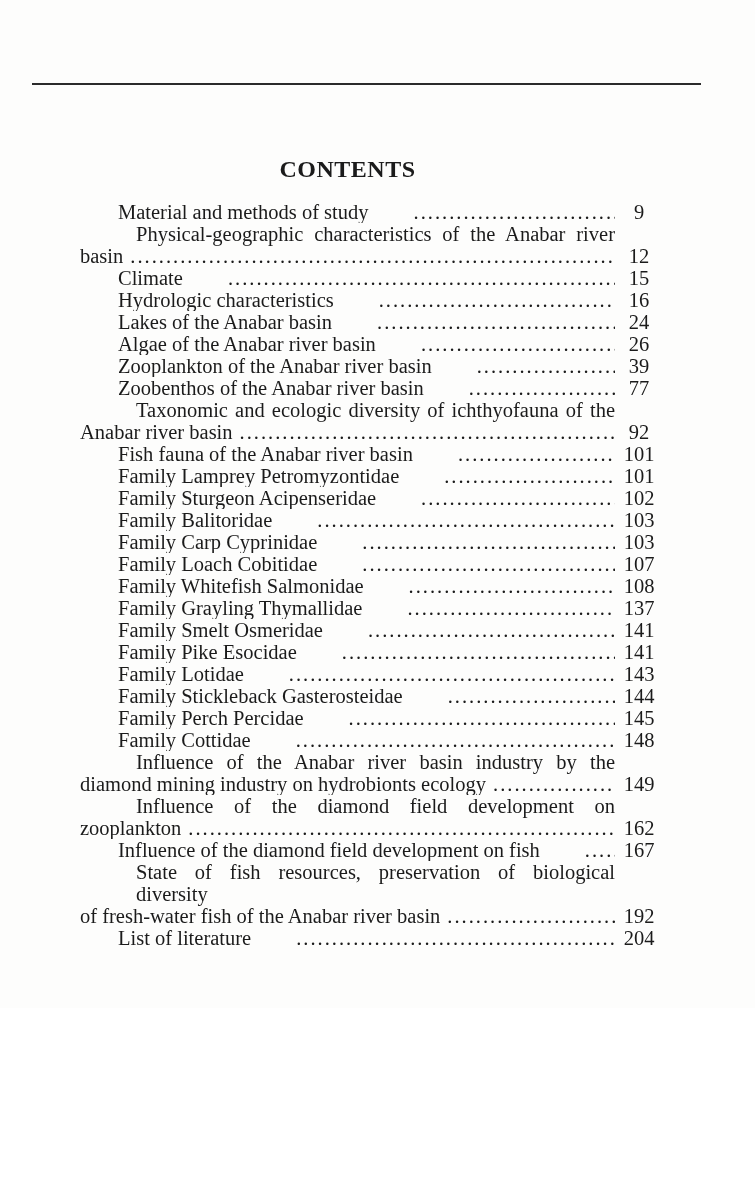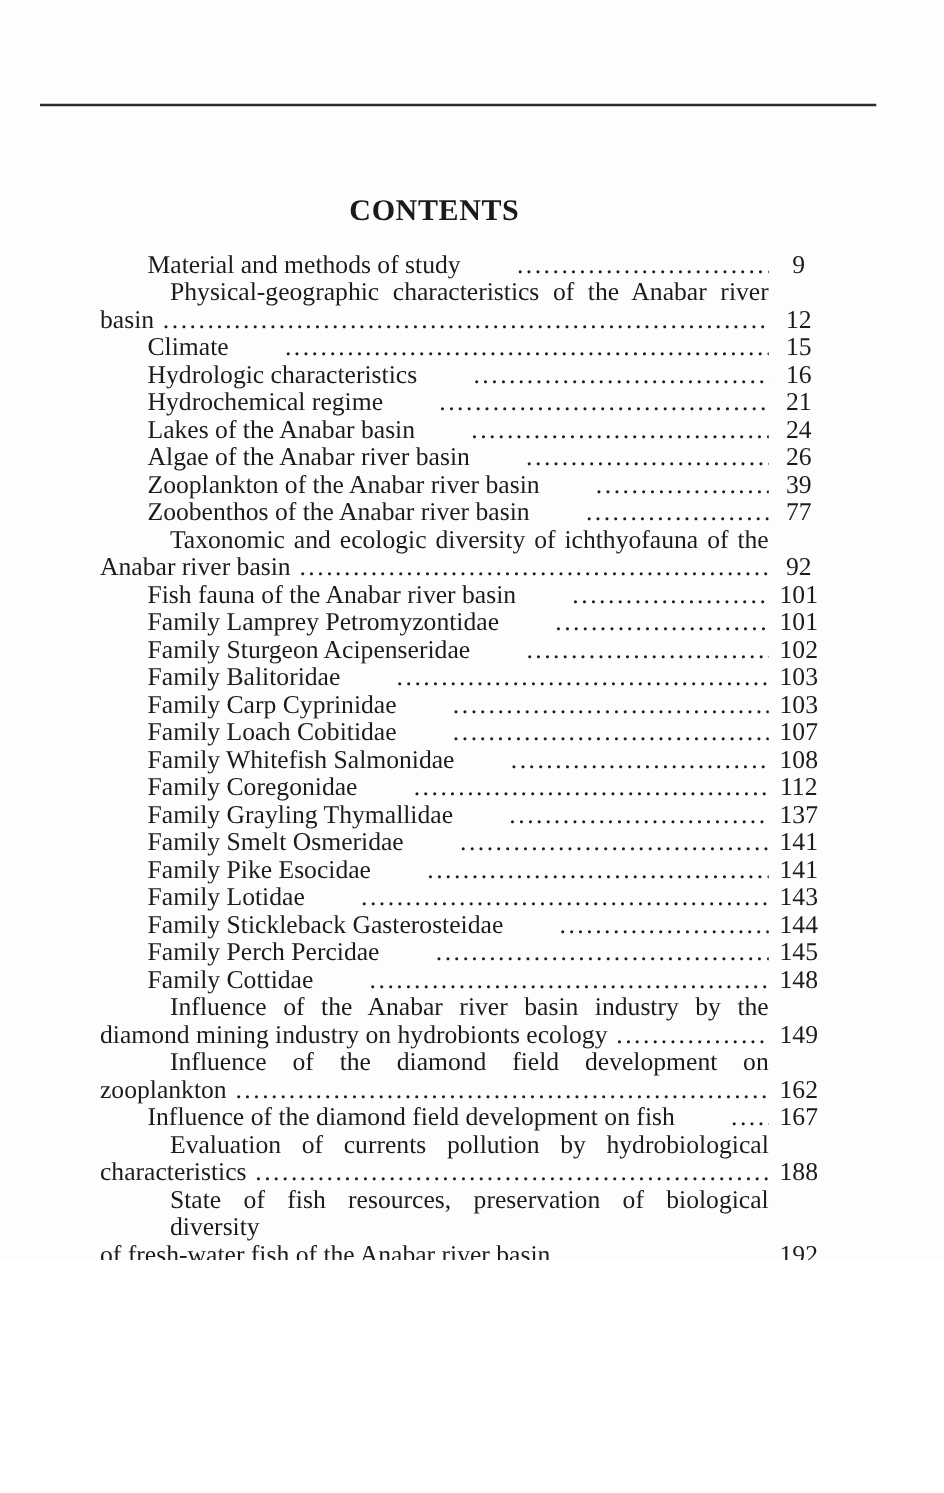--- a/index.html
+++ b/index.html
@@ -114,26 +114,20 @@
     <div class="page-num">15</div>
   </div>
 
   <div class="toc-entry">
     <div class="entry-label">
       <span class="line1">Hydrologic characteristics</span><span class="dots" aria-hidden="true"></span>
     </div>
     <div class="page-num">16</div>
   </div>
 
-  <div class="toc-entry">
-    <div class="entry-label">
-      <span class="line1">Hydrochemical regime</span><span class="dots" aria-hidden="true"></span>
-    </div>
-    <div class="page-num">21</div>
-  </div>
 
   <div class="toc-entry">
     <div class="entry-label">
       <span class="line1">Lakes of the Anabar basin</span><span class="dots" aria-hidden="true"></span>
     </div>
     <div class="page-num">24</div>
   </div>
 
   <div class="toc-entry">
     <div class="entry-label">
@@ -205,26 +199,20 @@
     <div class="page-num">107</div>
   </div>
 
   <div class="toc-entry">
     <div class="entry-label">
       <span class="line1">Family Whitefish Salmonidae</span><span class="dots" aria-hidden="true"></span>
     </div>
     <div class="page-num">108</div>
   </div>
 
-  <div class="toc-entry">
-    <div class="entry-label">
-      <span class="line1">Family Coregonidae</span><span class="dots" aria-hidden="true"></span>
-    </div>
-    <div class="page-num">112</div>
-  </div>
 
   <div class="toc-entry">
     <div class="entry-label">
       <span class="line1">Family Grayling Thymallidae</span><span class="dots" aria-hidden="true"></span>
     </div>
     <div class="page-num">137</div>
   </div>
 
   <div class="toc-entry">
     <div class="entry-label">
@@ -282,26 +270,20 @@
     <div class="page-num">162</div>
   </div>
 
   <div class="toc-entry">
     <div class="entry-label">
       <span class="line1">Influence of the diamond field development on fish</span><span class="dots" aria-hidden="true"></span>
     </div>
     <div class="page-num">167</div>
   </div>
 
-  <div class="toc-entry two-line">
-    <div class="entry-label">
-      <span class="line1">Evaluation of currents pollution by hydrobiological</span><span class="line2">characteristics</span><span class="dots" aria-hidden="true"></span>
-    </div>
-    <div class="page-num">188</div>
-  </div>
 
   <div class="toc-entry two-line">
     <div class="entry-label">
       <span class="line1">State of fish resources, preservation of biological diversity</span><span class="line2">of fresh-water fish of the Anabar river basin</span><span class="dots" aria-hidden="true"></span>
     </div>
     <div class="page-num">192</div>
   </div>
 
   <div class="toc-entry">
     <div class="entry-label">

